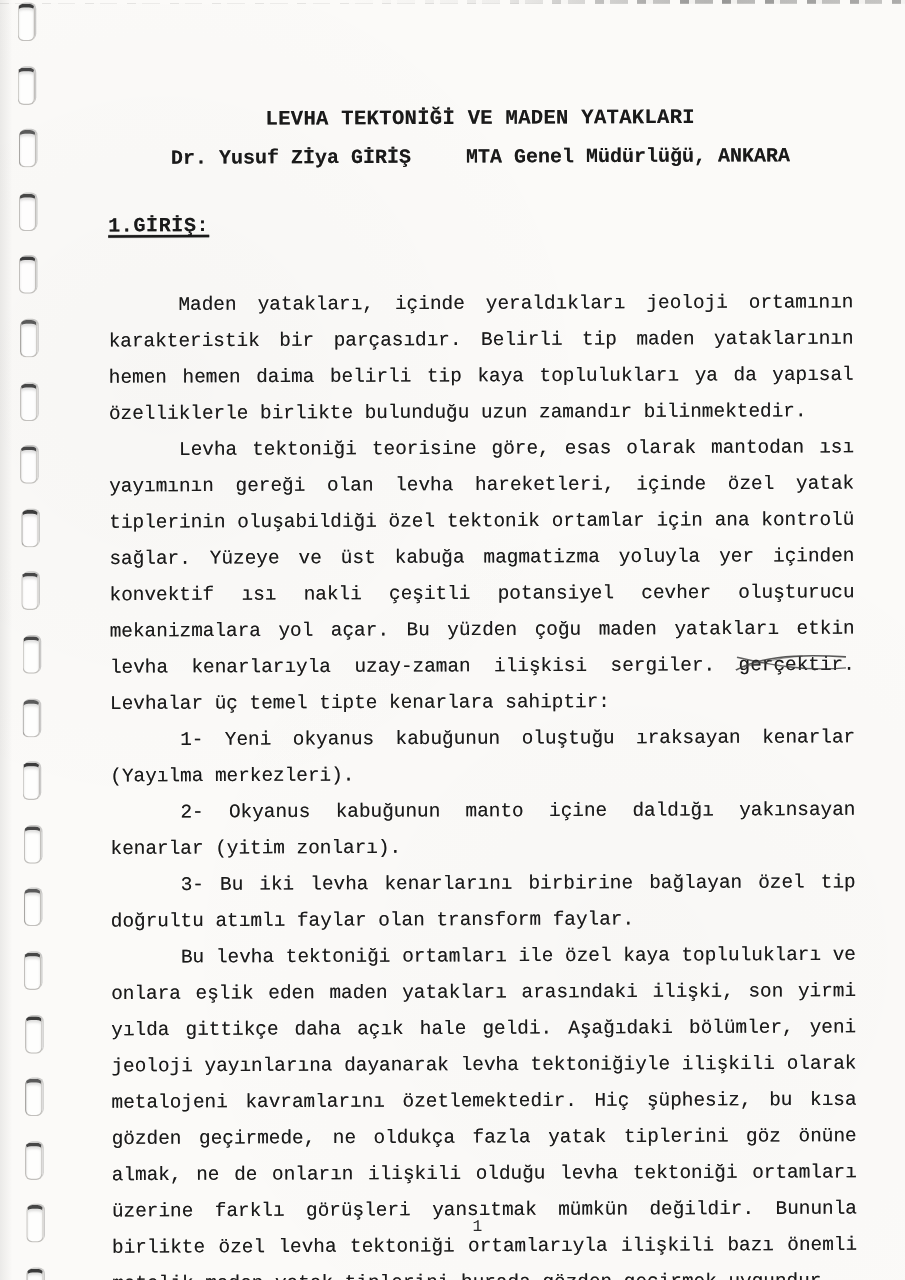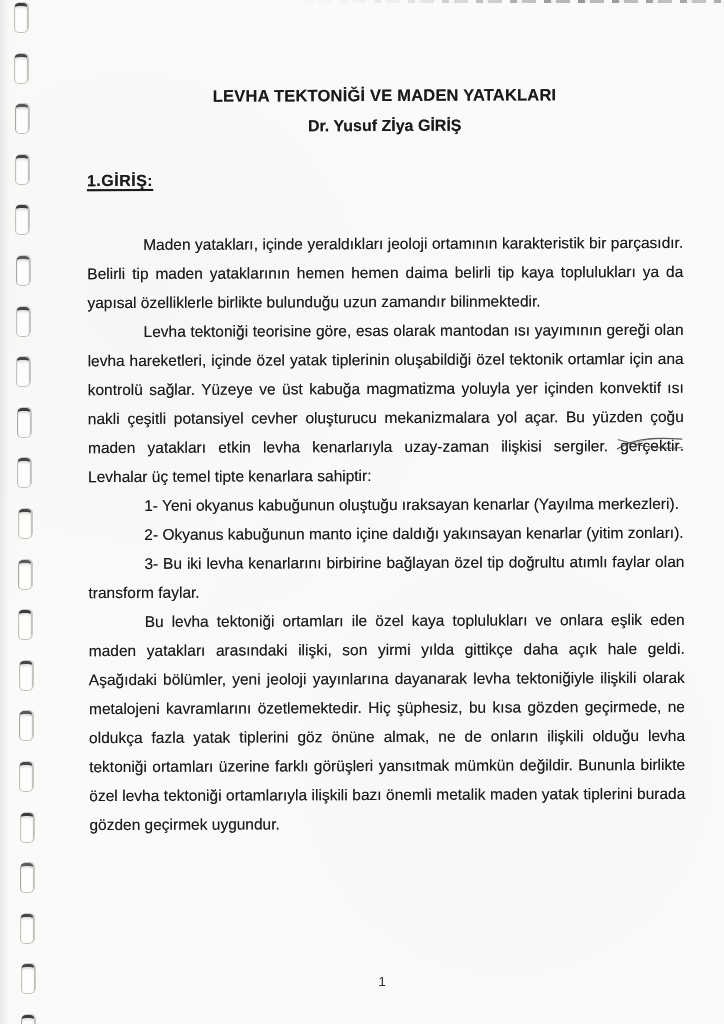--- a/index.html
+++ b/index.html
@@ -10,20 +10,21 @@
     color: #1a1a1a;
     overflow: hidden;
     position: relative;
   }
   .page {
     position: absolute; inset: 0;
     background:
       radial-gradient(circle at 18% 30%, rgba(0,0,0,0.015), transparent 40%),
       radial-gradient(circle at 70% 75%, rgba(0,0,0,0.012), transparent 45%),
       #fbfaf8;
+    font-family: Liberation Mono, monospace;
   }
   
   .scan-top {
     position: absolute; top: 0; left: 0; right: 0; height: 3px;
     background: repeating-linear-gradient(90deg,
       rgba(35,35,35,0.55) 0 7px, rgba(35,35,35,0.05) 7px 12px,
       rgba(50,50,50,0.4) 12px 26px, rgba(35,35,35,0.0) 26px 34px);
   }
   .scan-top::after {
     content: ""; position: absolute; inset: 0;
@@ -126,20 +127,21 @@
       <div class="hole" style="top: 863.2px; left: 19.95px;"></div>
       <div class="hole" style="top: 913.8px; left: 20.3px;"></div>
       <div class="hole" style="top: 964.4px; left: 20.65px;"></div>
       <div class="hole" style="top: 1015px; left: 21px;"></div>
     </div>
 
   <div class="content">
     <div class="doc-title">LEVHA TEKTONİĞİ VE MADEN YATAKLARI</div>
     <div class="byline">
       <span>Dr. Yusuf Zİya GİRİŞ</span>
+      <span>MTA Genel Müdürlüğü, ANKARA</span>
     </div>
 
     <div class="section-heading">1.GİRİŞ:</div>
 
     <div class="body-text">
       <p>Maden yatakları, içinde yeraldıkları jeoloji ortamının karakteristik bir parçasıdır. Belirli tip maden yataklarının hemen hemen daima belirli tip kaya toplulukları ya da yapısal özelliklerle birlikte bulunduğu uzun zamandır bilinmektedir.</p>
       <p><span>Levha tektoniği teorisine göre, esas olarak mantodan ısı yayımının gereği olan levha hareketleri, içinde özel yatak tiplerinin oluşabildiği özel tektonik ortamlar için ana kontrolü sağlar. Yüzeye ve üst kabuğa magmatizma yoluyla yer içinden konvektif ısı nakli çeşitli potansiyel cevher oluşturucu mekanizmalara yol açar. Bu yüzden çoğu maden yatakları etkin levha kenarlarıyla uzay-zaman ilişkisi sergiler. </span><span class="struck"><span>gerçektir</span><svg class="scribble" viewBox="0 0 100 30" preserveAspectRatio="none">
               <path d="M3,23 C22,10 48,5 97,9" fill="none" stroke="#3d3d3d" stroke-width="1.7" opacity="0.85"></path>
               <path d="M4,9 C30,17 62,25 97,21" fill="none" stroke="#3d3d3d" stroke-width="1.5" opacity="0.8"></path>
               <path d="M10,20 C28,13 44,9 60,8" fill="none" stroke="#4a4a4a" stroke-width="1.2" opacity="0.6"></path>

